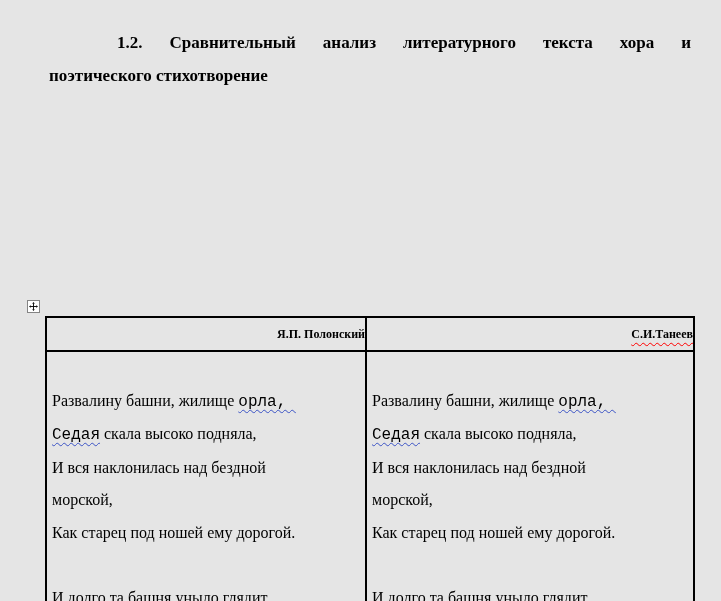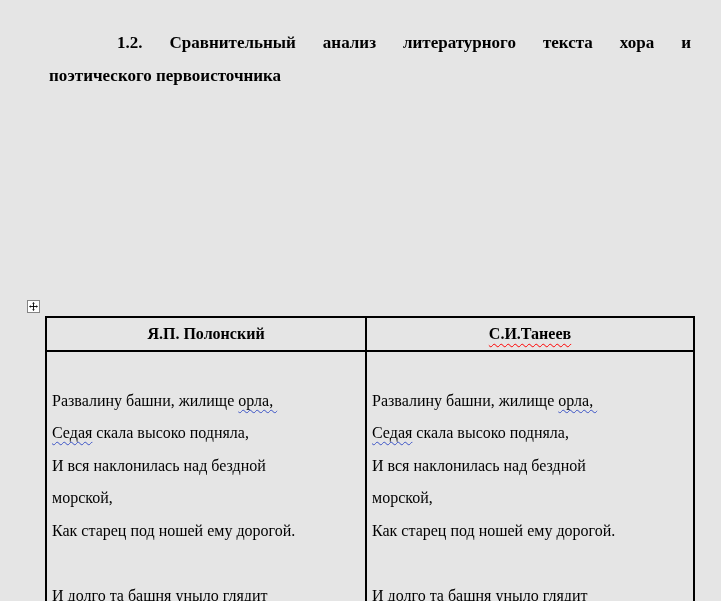--- a/index.html
+++ b/index.html
@@ -49,21 +49,21 @@
   }
   .doc-table col.c0 { width: 320px; }
   .doc-table col.c1 { width: 328px; }
   .doc-table th, .doc-table td {
     border: 2px solid #000000;
     vertical-align: top;
     padding: 0 5px;
   }
   .doc-table th {
     height: 32px; vertical-align: middle;
-    font-size: 16px; font-weight: bold; text-align: center;
+    font-size: 12px; font-weight: bold; text-align: right;
     padding: 0;
   }
   .doc-table td { height: 290px; font-size: 16px; }
 
   .u-solid {
     text-decoration-style: solid;
     text-decoration-color: #000000;
     text-decoration-thickness: 1.5px;
     text-underline-offset: 2px;
   }
@@ -75,30 +75,31 @@
     text-underline-offset: 4px;
   }
   .poem-line { line-height: 32.5px; min-height: 32.5px; white-space: nowrap; }
   .wavy-blue {
     text-decoration: underline;
     text-decoration-style: wavy;
     text-decoration-color: #3b53c5;
     text-decoration-thickness: 1px;
     text-underline-offset: 3px;
     text-decoration-skip-ink: none;
+    font-family: Liberation Mono, monospace;
   }
 </style>
 </head>
 <body>
 
 <div class="page">
 
   <div class="doc-heading">
     <div class="tline justify indent">1.2. Сравнительный анализ литературного текста хора и</div>
-    <div class="tline">поэтического первоисточника</div>
+    <div class="tline">поэтического стихотворение</div>
   </div>
 
 
   <div class="table-handle" title="">
     <span>
       <svg width="9" height="9" viewBox="0 0 10 10">
         <g stroke="#000000" stroke-width="1" fill="#000000">
           <line x1="5" y1="1.6" x2="5" y2="8.4"></line>
           <line x1="1.6" y1="5" x2="8.4" y2="5"></line>
           <polygon points="5,0 3.6,2 6.4,2" stroke="none"></polygon>

